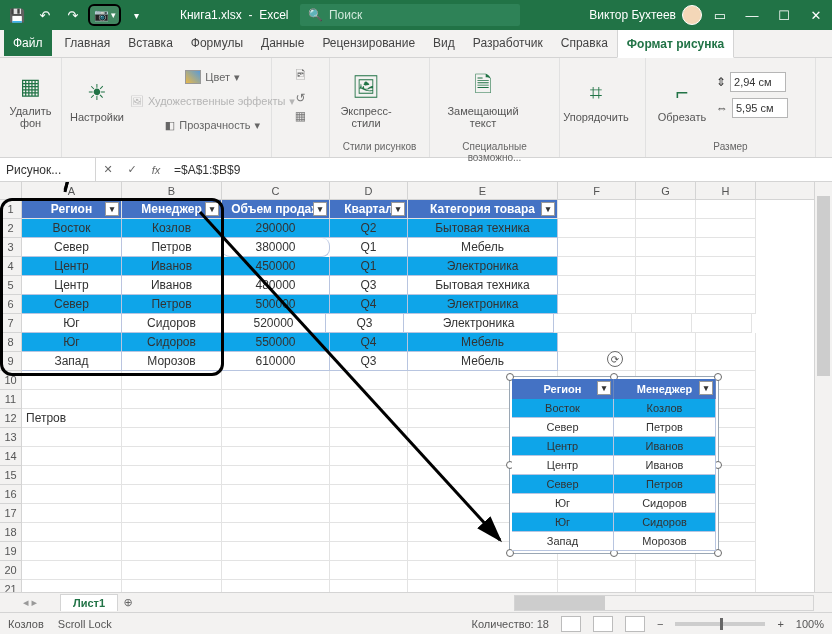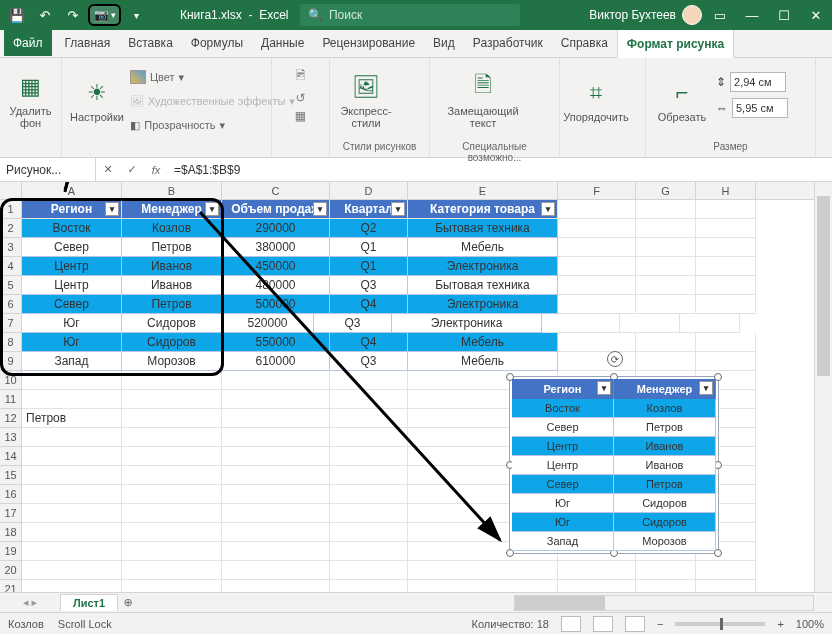--- a/index.html
+++ b/index.html
@@ -24,21 +24,21 @@
 .tab.file { background:#217346; color:#fff; height:26px; line-height:26px; margin-right:4px; margin-bottom:1px; }
 .tab.active { background:#fff; border:1px solid #d4d4d4; border-bottom:1px solid #fff; height:29px; color:#217346; font-weight:600; margin-bottom:-1px; }
 
 
 .ribbon { height:100px; background:#f3f2f1; border-bottom:1px solid #d4d4d4; display:flex; }
 .rgroup { border-right:1px solid #e1e1e1; padding:4px 8px 2px 8px; display:flex; flex-direction:column; justify-content:space-between; }
 .rgroup .body { display:flex; gap:6px; align-items:flex-start; }
 .rgroup .label { text-align:center; font-size:10px; color:#666; height:14px; }
 .bigbtn { display:flex; flex-direction:column; align-items:center; justify-content:center; width:56px; height:76px; font-size:11px; text-align:center; gap:2px; color:#555; }
 .bigbtn .ico { width:32px; height:32px; display:flex; align-items:center; justify-content:center; font-size:22px; color:#217346; }
-.minirow { display:flex; align-items:center; gap:4px; font-size:11px; color:#666; height:22px; white-space:nowrap; }
+.minirow { display:flex; align-items:center; gap:4px; font-size:11px; color:#666; height:22px; white-space:nowrap;justify-content:center; }
 .minirow .sw { width:16px; height:14px; background:linear-gradient(45deg,#e8b84a,#5b9bd5); border:1px solid #999; }
 .spin { width:56px; height:20px; border:1px solid #b6b6b6; background:#fff; display:flex; align-items:center; padding:0 3px; font-size:11px; }
 
 
 .fbar { height:24px; border-bottom:1px solid #d4d4d4; display:flex; align-items:center; background:#fff; }
 .namebox { width:96px; border-right:1px solid #d4d4d4; height:100%; display:flex; align-items:center; padding:0 6px; font-size:12px; }
 .fxbtn { width:24px; display:flex; align-items:center; justify-content:center; color:#666; font-size:11px; height:100%; }
 .fxinput { flex:1; padding:0 6px; font-size:12px; }
 
 
@@ -274,21 +274,21 @@
         <div class="cell tcell band0" style="width: 108px;">290000</div>
         <div class="cell tcell band0" style="width: 78px;">Q2</div>
         <div class="cell tcell band0" style="width: 150px;">Бытовая техника</div>
         <div class="cell" style="width: 78px;"></div>
         <div class="cell" style="width: 60px;"></div>
         <div class="cell" style="width: 60px;"></div>
       </div>
       <div class="cellrow">
         <div class="cell tcell band1" style="width: 100px;">Север</div>
         <div class="cell tcell band1" style="width: 100px;">Петров</div>
-        <div class="cell tcell band1" style="width: 108px;">380000</div>
+        <div class="cell tcell band1" style="width: 108px; border-radius: 8px;">380000</div>
         <div class="cell tcell band1" style="width: 78px;">Q1</div>
         <div class="cell tcell band1" style="width: 150px;">Мебель</div>
         <div class="cell" style="width: 78px;"></div>
         <div class="cell" style="width: 60px;"></div>
         <div class="cell" style="width: 60px;"></div>
       </div>
       <div class="cellrow">
         <div class="cell tcell band0" style="width: 100px;">Центр</div>
         <div class="cell tcell band0" style="width: 100px;">Иванов</div>
         <div class="cell tcell band0" style="width: 108px;">450000</div>
@@ -314,21 +314,21 @@
         <div class="cell tcell band0" style="width: 108px;">500000</div>
         <div class="cell tcell band0" style="width: 78px;">Q4</div>
         <div class="cell tcell band0" style="width: 150px;">Электроника</div>
         <div class="cell" style="width: 78px;"></div>
         <div class="cell" style="width: 60px;"></div>
         <div class="cell" style="width: 60px;"></div>
       </div>
       <div class="cellrow">
         <div class="cell tcell band1" style="width: 100px;">Юг</div>
         <div class="cell tcell band1" style="width: 100px;">Сидоров</div>
-        <div class="cell tcell band1" style="width: 92px;">520000</div>
+        <div class="cell tcell band1" style="width: 104px;">520000</div>
         <div class="cell tcell band1" style="width: 78px;">Q3</div>
         <div class="cell tcell band1" style="width: 150px;">Электроника</div>
         <div class="cell" style="width: 78px;"></div>
         <div class="cell" style="width: 60px;"></div>
         <div class="cell" style="width: 60px;"></div>
       </div>
       <div class="cellrow">
         <div class="cell tcell band0" style="width: 100px;">Юг</div>
         <div class="cell tcell band0" style="width: 100px;">Сидоров</div>
         <div class="cell tcell band0" style="width: 108px;">550000</div>

